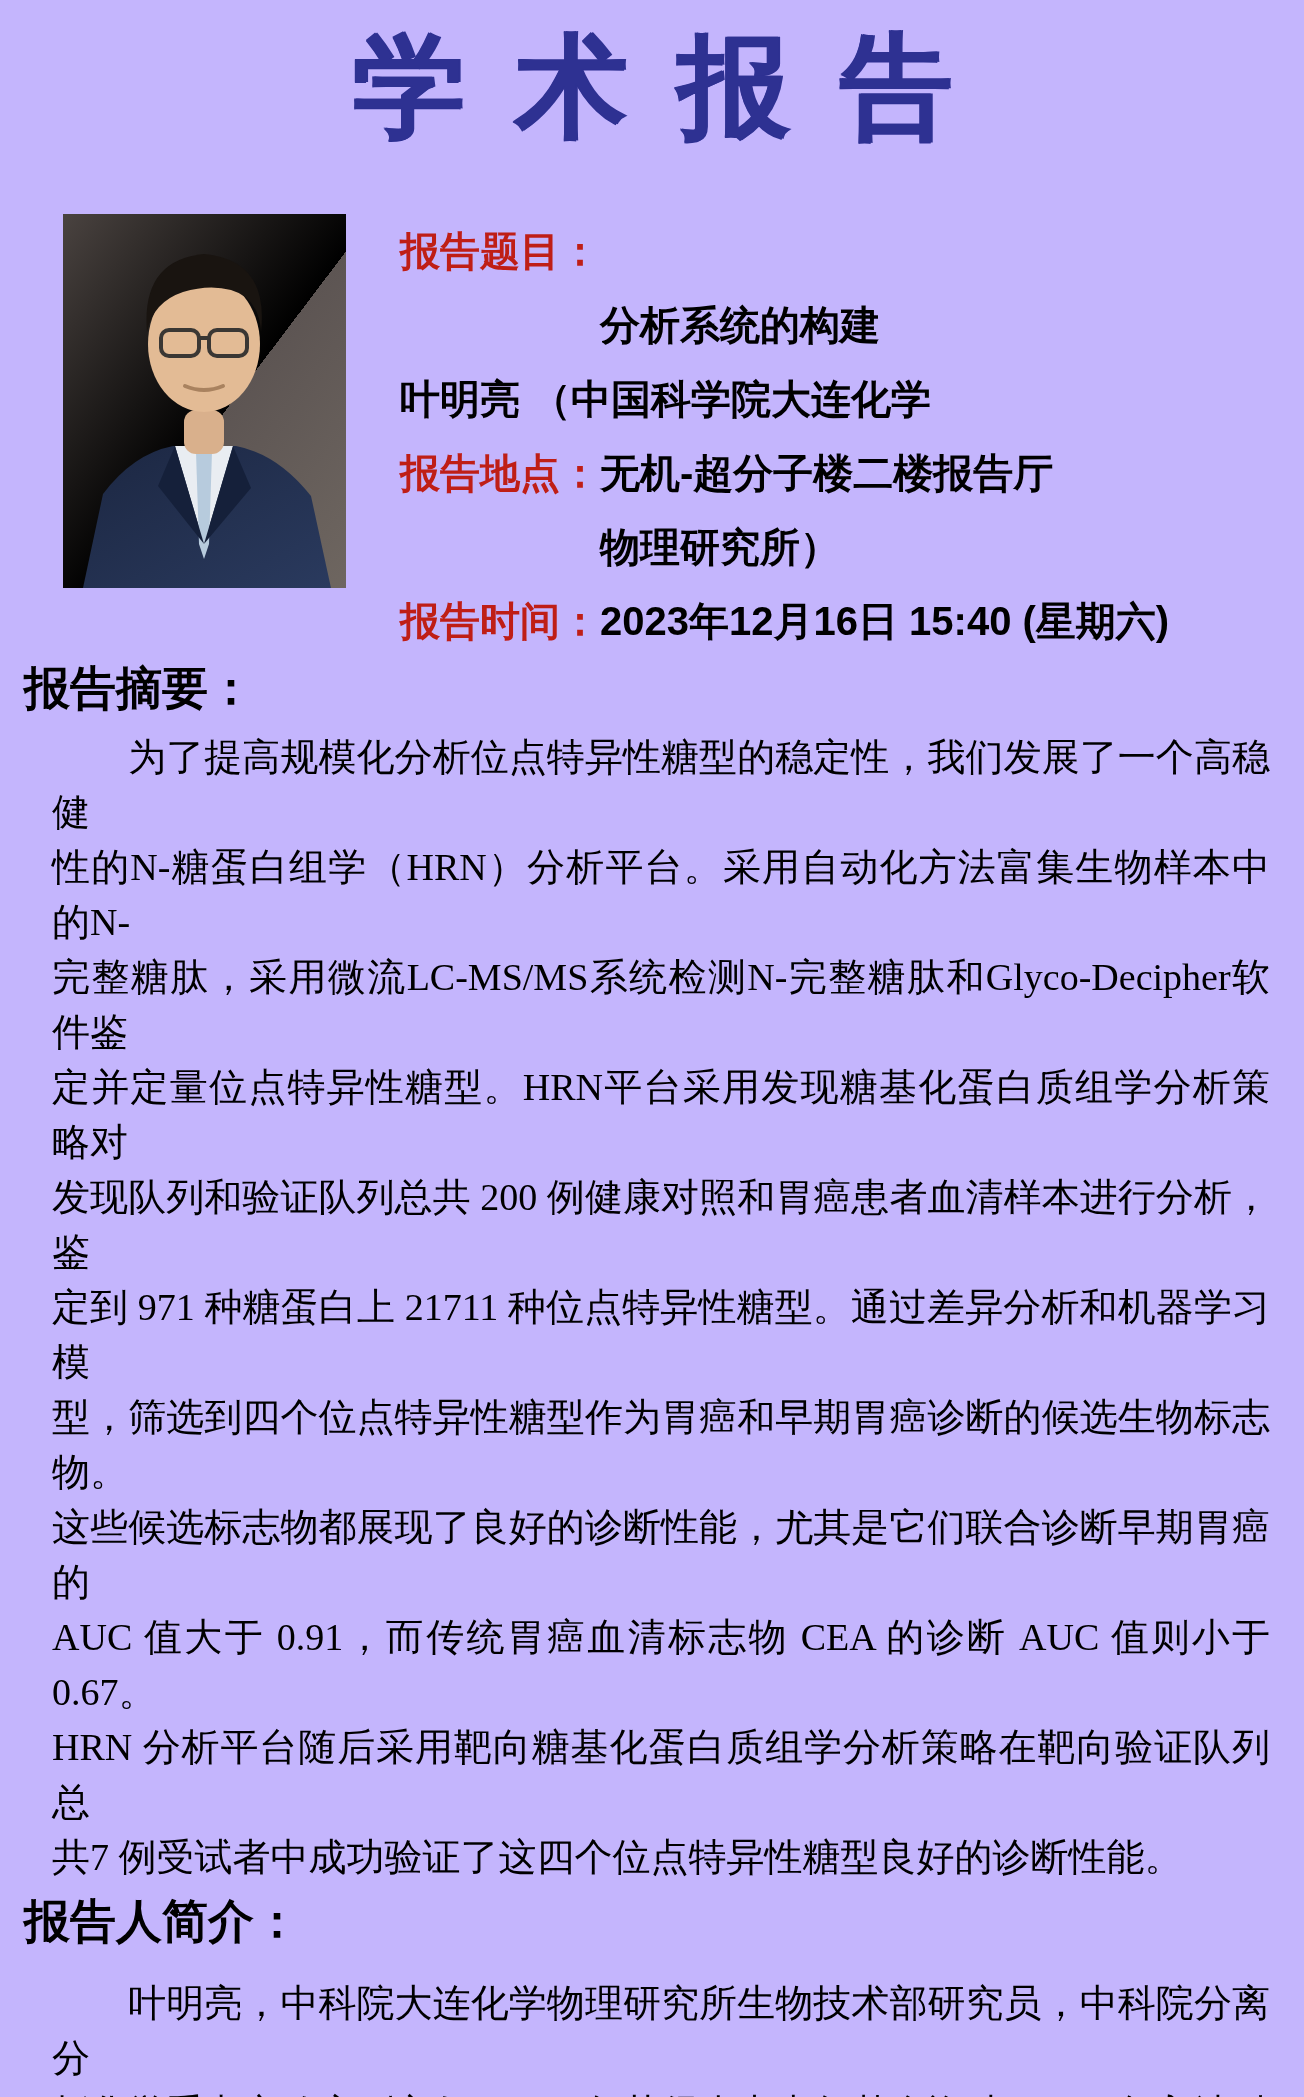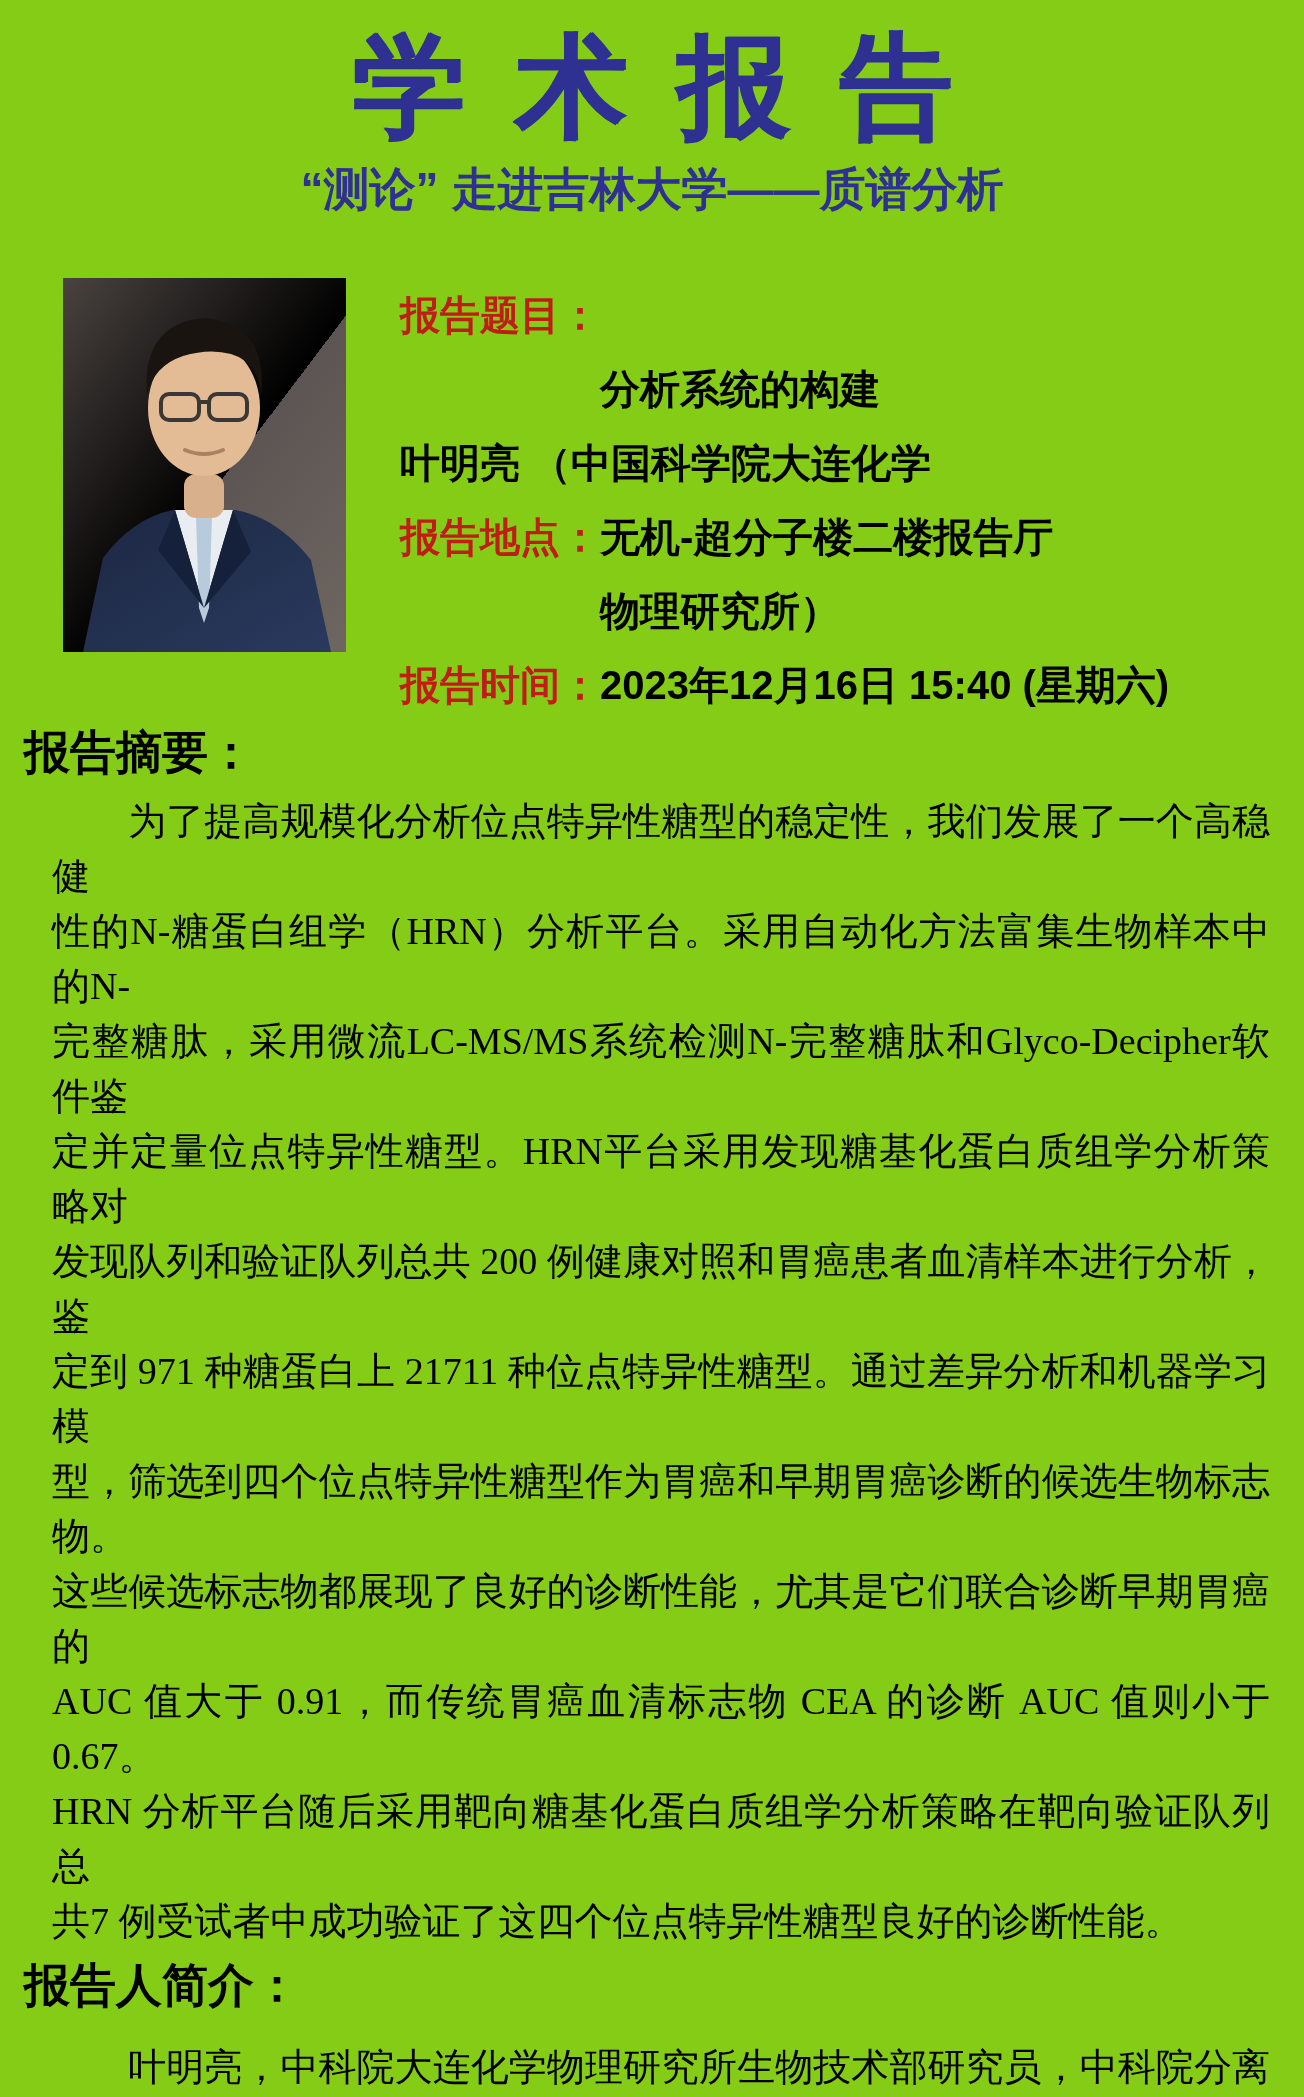--- a/index.html
+++ b/index.html
@@ -1,21 +1,21 @@
 <!DOCTYPE html>
 <html><head>
 <meta charset="utf-8">
 <style>
   * { margin:0; padding:0; box-sizing:border-box; }
   html,body { background:#ffffff; }
   .page {
     position:relative;
     width:1304px; height:2097px;
     margin:0 auto;
-    background:#84cc16;
+    background:#c4b5fd;
     overflow:hidden;
     font-family:"Liberation Serif", serif;
     color:#000;
   }
   .lecture-title {
     margin-top:20px;
     text-align:center;
     font-family:"Liberation Serif", serif;
     font-weight:900;
     font-size:112px;
@@ -86,21 +86,20 @@
   .bio-heading { margin-top:6px; }
   .bio-para { margin-top:25px; }
 </style>
 </head>
 <body>
 
 <div class="page">
 
   <div class="lecture-title">学术报告</div>
 
-  <div class="lecture-subtitle">“测论” 走进吉林大学——质谱分析</div>
 
   <div class="content-row">
     <div class="photo-frame">
       <svg viewBox="0 0 283 374" xmlns="http://www.w3.org/2000/svg">
         <defs>
           <linearGradient id="bgGrad" x1="0" y1="0" x2="1" y2="1">
             <stop offset="0" stop-color="#4a4340"></stop>
             <stop offset="0.55" stop-color="#5d5document553"></stop>
             <stop offset="0.55" stop-color="#5d5553"></stop>
             <stop offset="1" stop-color="#6e6660"></stop>

